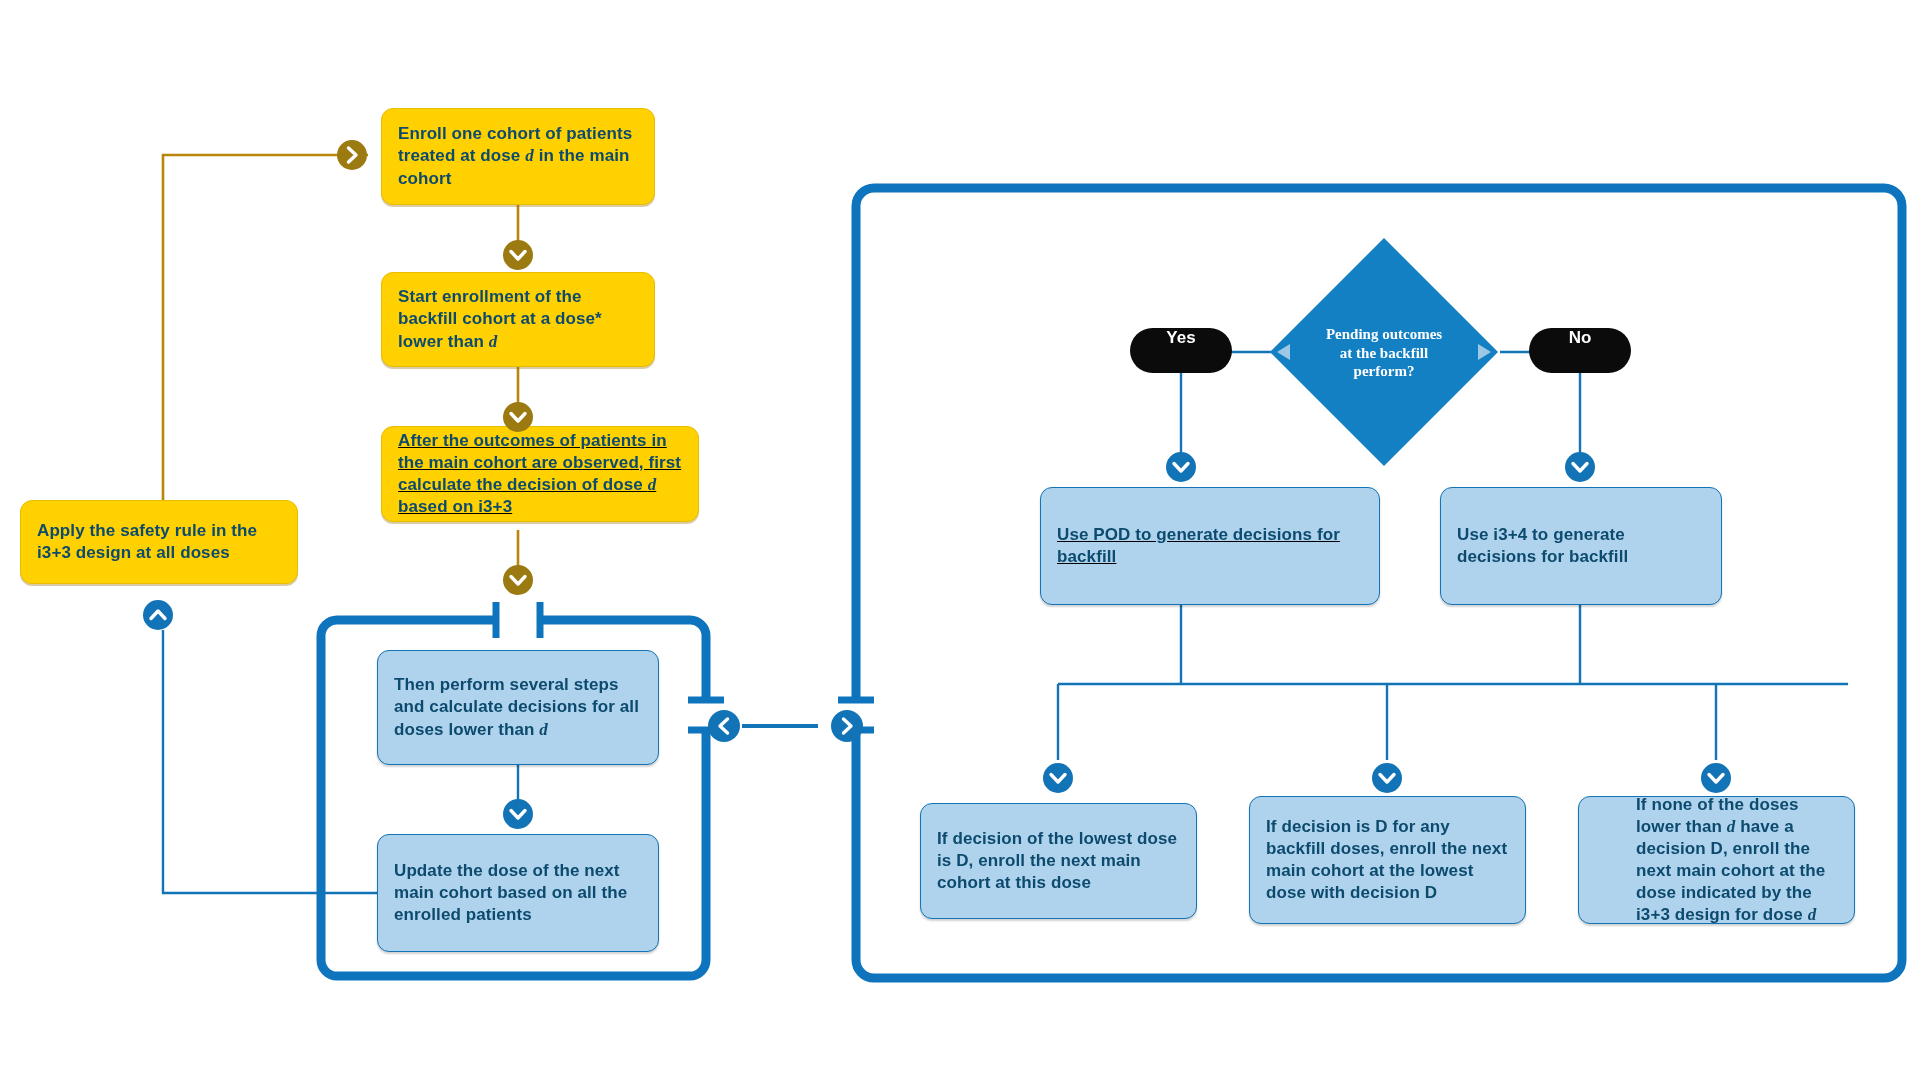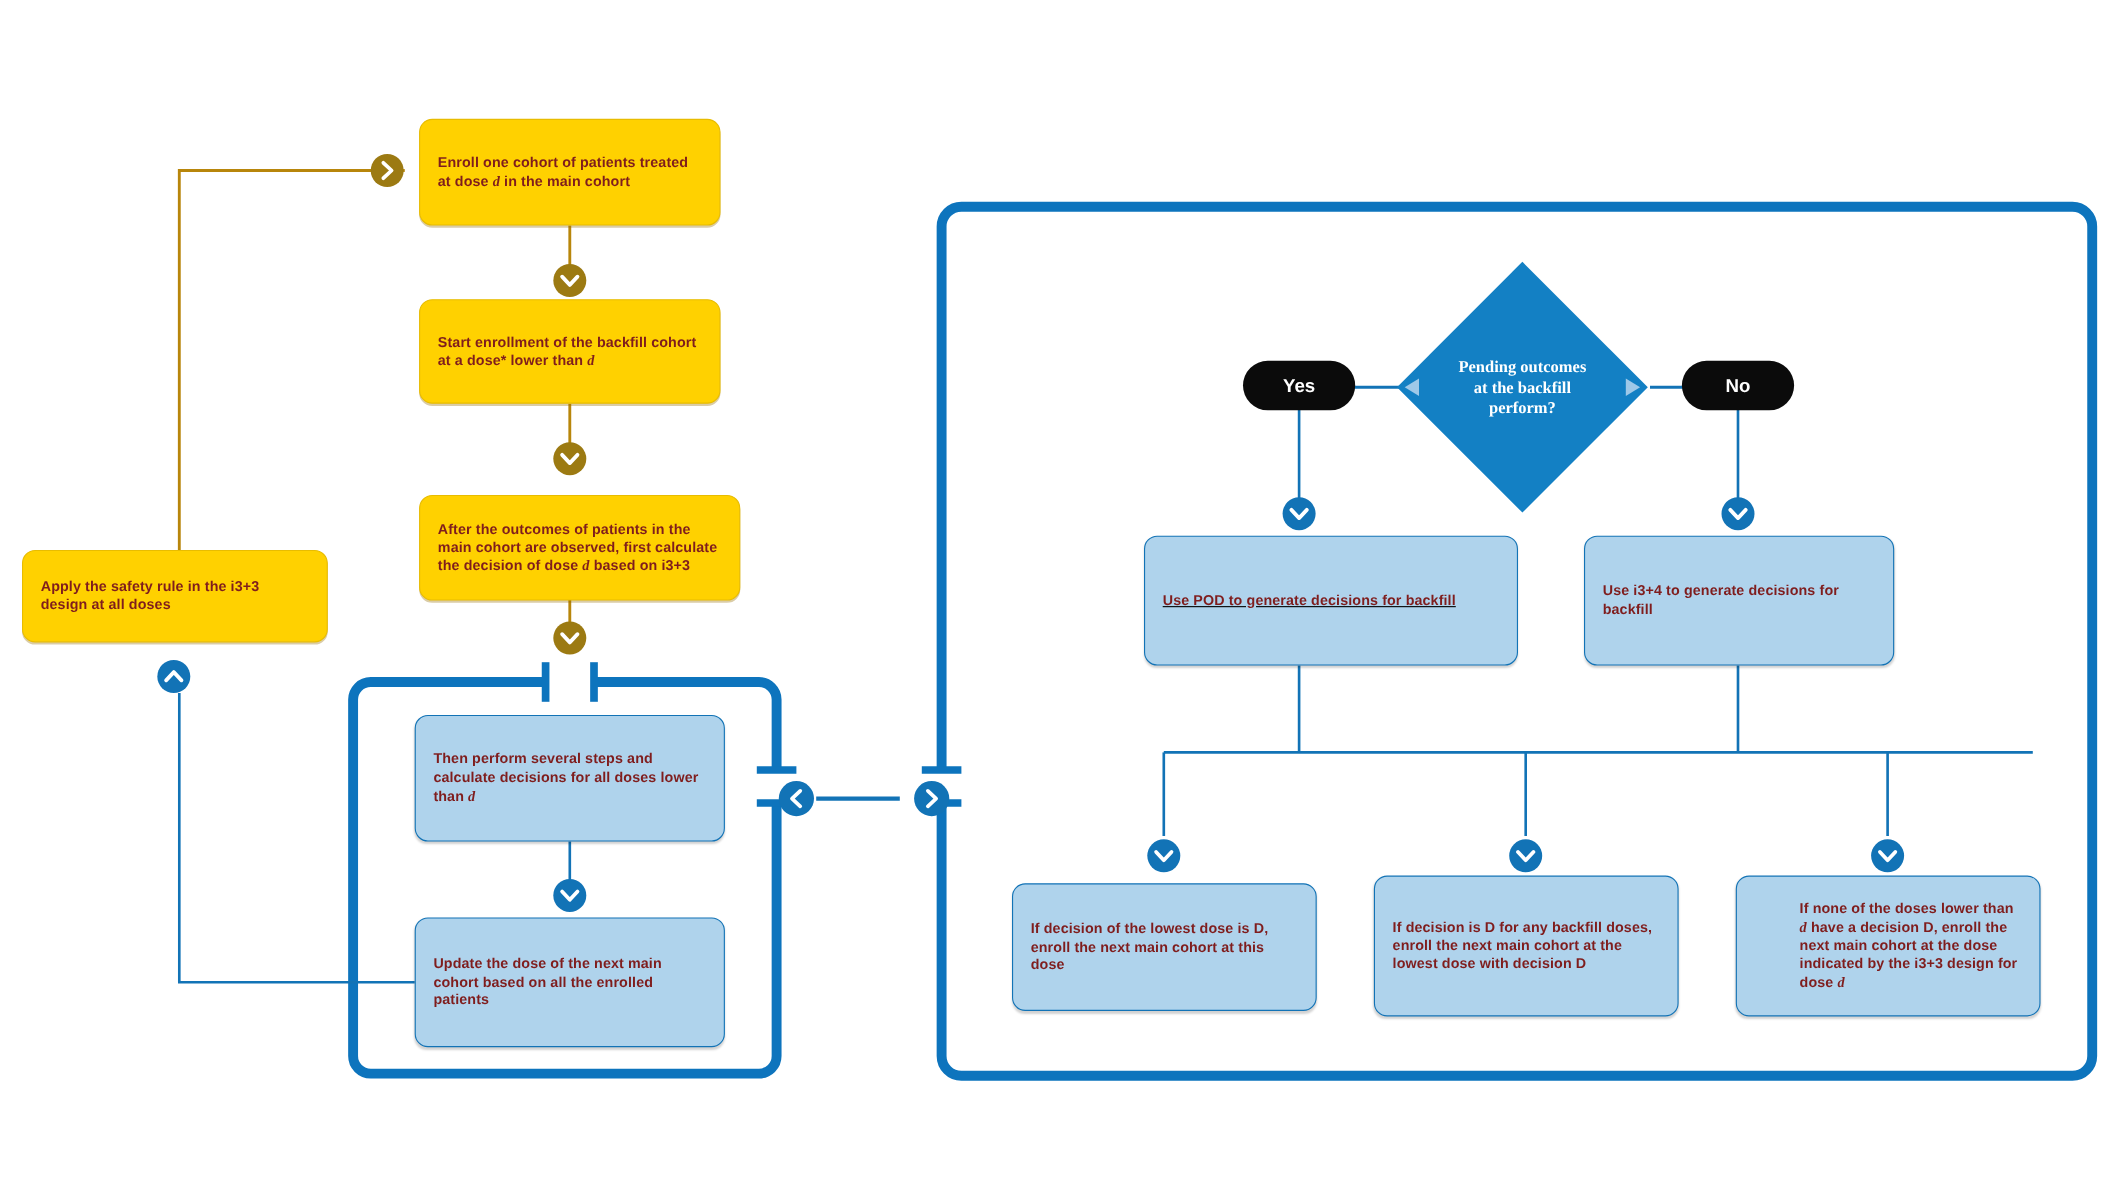--- a/index.html
+++ b/index.html
@@ -12,36 +12,36 @@
   svg.under{z-index:1;}
   svg.over{z-index:3;}
   .nodes{position:absolute;left:0;top:0;width:1920px;height:1080px;z-index:2;}
 
   .node{
     position:absolute;box-sizing:border-box;display:flex;align-items:center;
     border-radius:12px;
   }
   .node .txt{
     display:block;width:100%;padding:0 16px;
-    font-size:13px;line-height:1.30;font-weight:700;color:#7f1d1d;
+    font-size:17px;line-height:1.30;font-weight:700;color:#0c4a6e;
     letter-spacing:0.1px;
   }
   .node.yellow{
     background:#FFD100;border:1px solid #E8BC00;
     box-shadow:0 2px 0 rgba(150,110,0,.35);
   }
   .node.blue{
     background:#AFD3EC;border:1.6px solid #1273B6;
     box-shadow:0 2px 2px rgba(0,0,0,.18);
   }
   .node .txt i{font-family:"Liberation Serif","DejaVu Serif",serif;font-style:italic;font-weight:700;}
 
   .pill{
     position:absolute;box-sizing:border-box;background:#0B0B0B;
-    border-radius:26px;display:flex;align-items:center;justify-content:center;
+    border-radius:26px;display:flex;align-items:flex-start;justify-content:center;
     color:#ffffff;font-size:17px;font-weight:700;
   }
 
   .diamond-label{
     position:absolute;display:flex;align-items:center;justify-content:center;
     text-align:center;color:#ffffff;font-size:15px;line-height:1.25;font-weight:600;
     pointer-events:none;
   }
 </style>
 </head>
@@ -106,21 +106,21 @@
   <div class="nodes">
 
     <div class="node yellow" style="left:381px;top:108px;width:274px;height:97px;">
       <span class="txt">Enroll one cohort of patients treated at dose <i>d</i> in the main cohort</span>
     </div>
 
     <div class="node yellow" style="left:381px;top:272px;width:274px;height:95px;">
       <span class="txt">Start enrollment of the backfill cohort at a dose* lower than <i>d</i></span>
     </div>
 
-    <div class="node yellow" style="left:381px;top:450px;width:292px;height:96px;">
+    <div class="node yellow" style="left:381px;top:426px;width:318px;height:96px;text-decoration:underline;">
       <span class="txt">After the outcomes of patients in the main cohort are observed, first calculate the decision of dose <i>d</i> based on i3+3</span>
     </div>
 
     <div class="node yellow" style="left:20px;top:500px;width:278px;height:84px;">
       <span class="txt">Apply the safety rule in the i3+3 design at all doses</span>
     </div>
 
     <div class="node blue" style="left:377px;top:834px;width:282px;height:118px;">
       <span class="txt">Update the dose of the next main cohort based on all the enrolled patients</span>
     </div>

